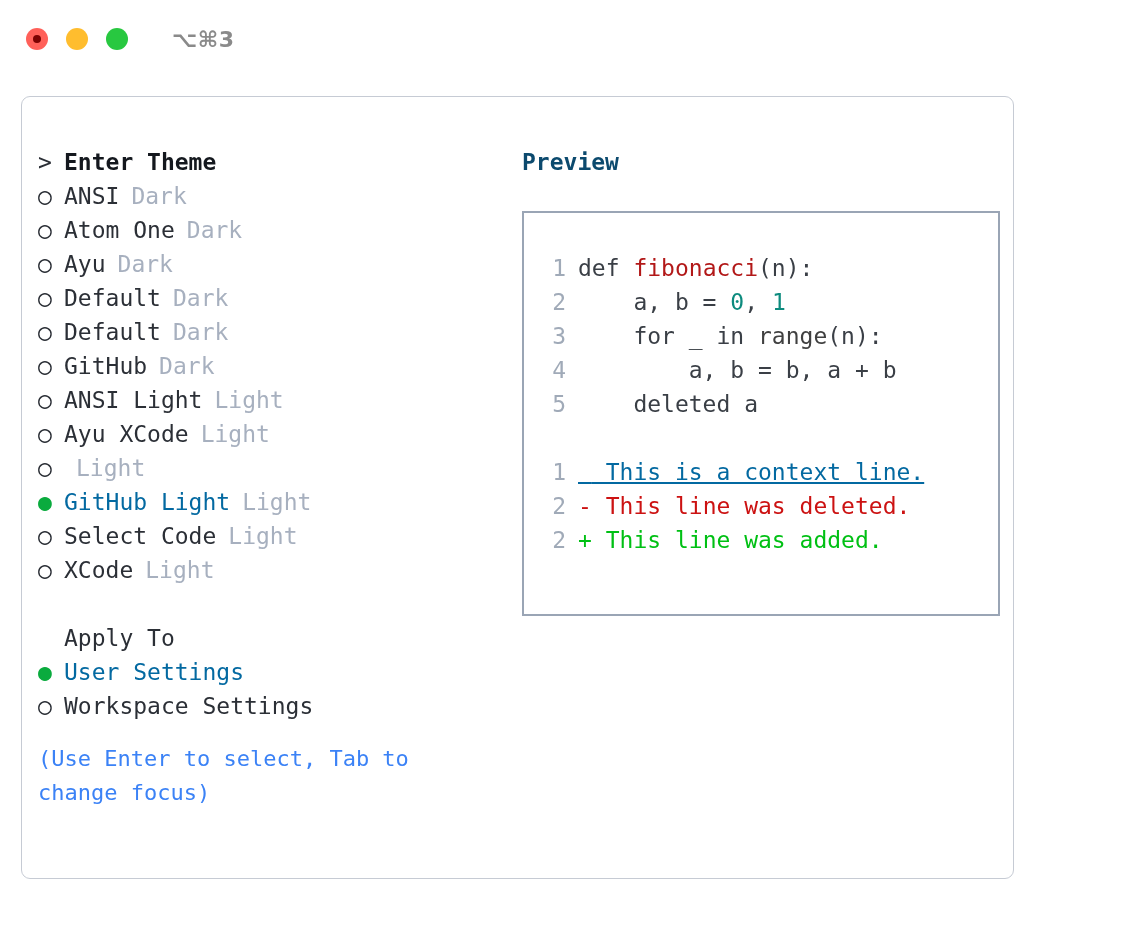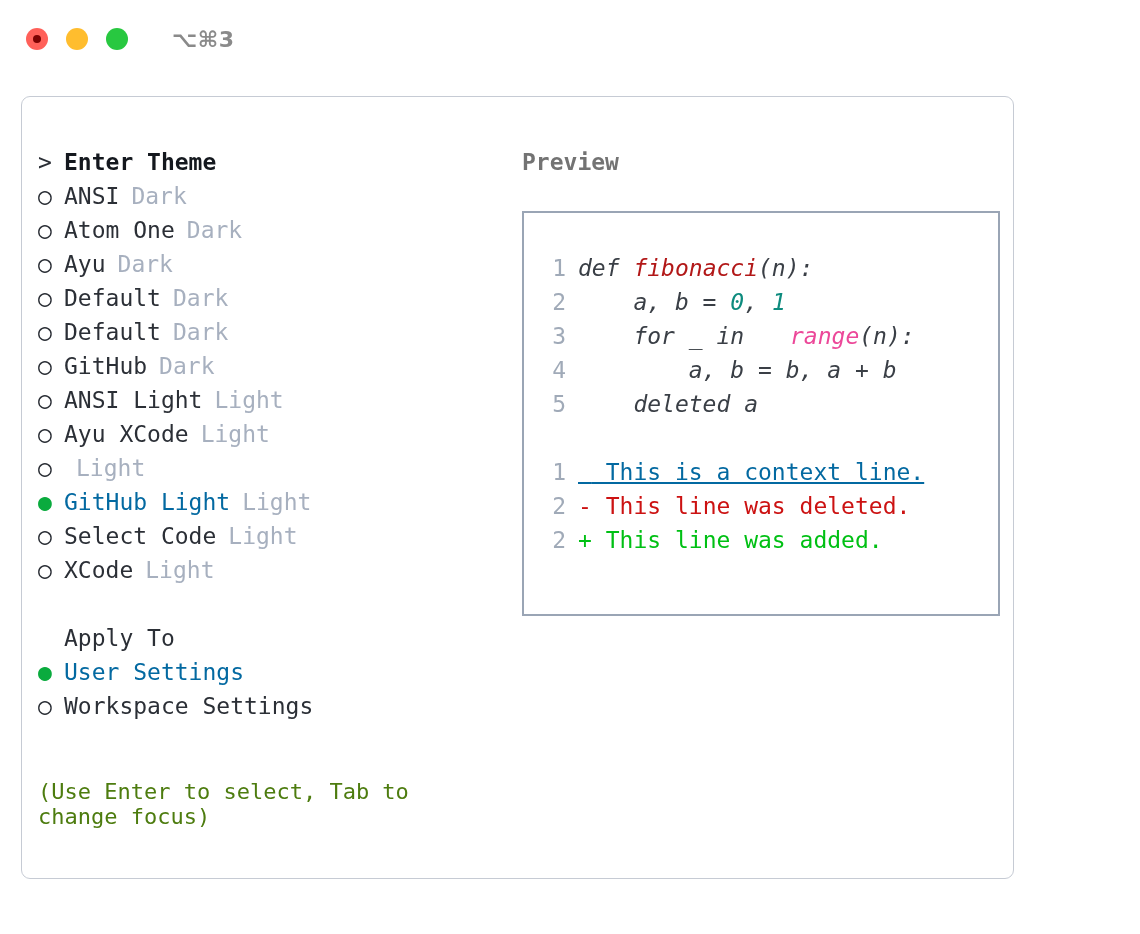--- a/index.html
+++ b/index.html
@@ -120,37 +120,37 @@
   }
 
   .tag {
     color: #a7b0bf;
     margin-left: 12px;
   }
 
   .spacer-row { height: 34px; }
 
   #hint {
-    margin-top: 52px;
+    margin-top: 15px;
     font-size: 22px;
-    line-height: 25px;
-    color: #4d7c0f;
+    line-height: 34px;
+    color: #3b82f6;
     width: 410px;
   }
 
   
   #right-col {
     flex: 1 1 auto;
     padding-left: 14px;
   }
 
   #preview-title {
     font-size: 23px;
     font-weight: 700;
-    color: #737373;
+    color: #0c4a6e;
     margin-bottom: 36px;
   }
 
   #preview-box {
     width: 478px;
     height: 405px;
     border: 2px solid #9aa5b5;
     background: #ffffff;
     padding: 42px 0 0 12px;
   }
@@ -164,25 +164,25 @@
   }
 
   .lineno {
     width: 30px;
     flex: 0 0 30px;
     text-align: right;
     color: #a0aab8;
     margin-right: 12px;
   }
 
-  .code-text { color: #3a3f46; font-style: italic; }
+  .code-text { color: #3a3f46; }
 
   .tok-fn     { color: #b21818; }
   .tok-num    { color: #0d8b7e; }
-  .tok-call   { color: #ec4899; margin-left: 32px; }
+  .tok-call   { color: #404040; }
   .tok-plain  { color: #3a3f46; }
 
   .diff-ctx { color: #0369a1; text-decoration: underline; }
   .diff-del { color: #cc1212; }
   .diff-add { color: #00c014; }
 
   .code-blank { height: 34px; }
 </style>
 </head>
 <body>

